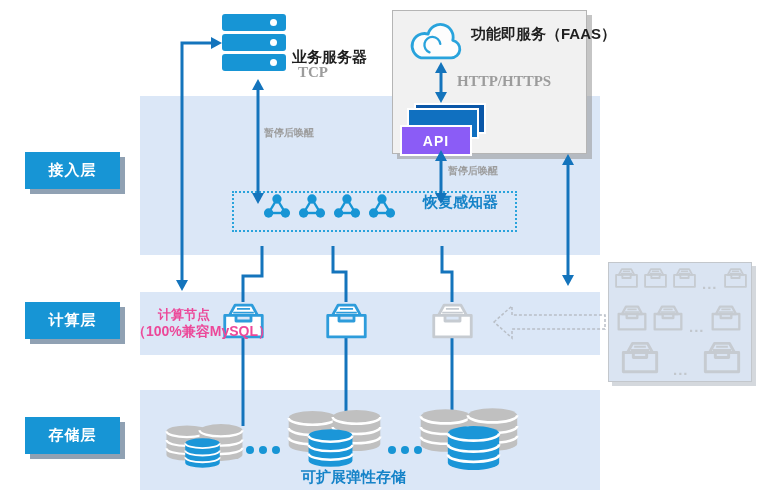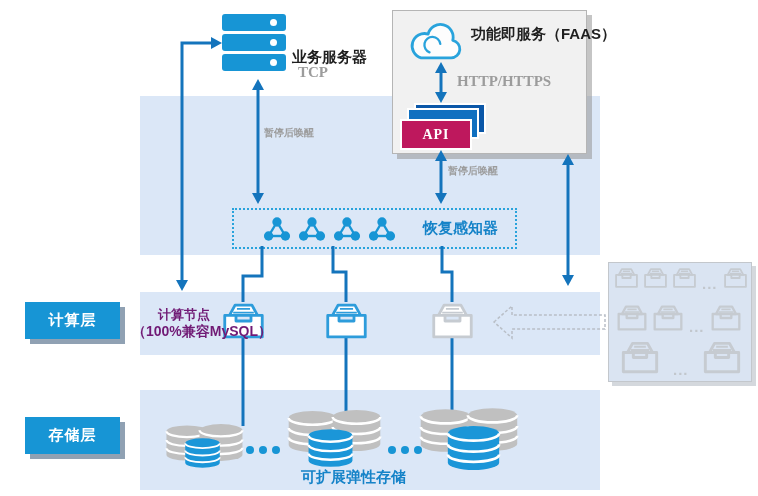--- a/index.html
+++ b/index.html
@@ -20,33 +20,33 @@
   
   .server{position:absolute;left:222px;top:14px;z-index:4;}
   .server .bar{width:64px;height:17px;background:#1795D5;border-radius:3px;margin-bottom:3px;position:relative;}
   .server .dot{position:absolute;right:9px;top:5px;width:7px;height:7px;border-radius:50%;background:#fff;}
   
   .faas-box{position:absolute;left:392px;top:10px;width:193px;height:142px;background:#F1F1F1;
             border:1px solid #B5B5B5;box-shadow:5px 5px 0 rgba(150,150,150,.55);z-index:2;}
   .api-box{position:absolute;width:72px;height:31px;border:2px solid #fff;box-sizing:border-box;}
   .api-back{left:21px;top:92px;background:#0B57A8;}
   .api-mid{left:14px;top:97px;background:#1070C0;}
-  .api-front{left:7px;top:108px;background:#be185d;display:flex;align-items:center;justify-content:center;
-             color:#fff;font-weight:bold;font-size:14px;letter-spacing:1px;font-family:Liberation Serif, serif;}
+  .api-front{left:7px;top:114px;background:#8b5cf6;display:flex;align-items:center;justify-content:center;
+             color:#fff;font-weight:bold;font-size:14px;letter-spacing:1px;}
   
   .lbl{position:absolute;z-index:5;white-space:nowrap;}
   .lbl-dark{font-size:15px;font-weight:bold;color:#1F1F1F;}
   .lbl-proto{font-family:"Liberation Serif","DejaVu Serif",serif;font-size:15px;font-weight:bold;color:#9C9C9C;}
   .lbl-gray{font-size:10px;font-weight:bold;color:#9C9C9C;}
   .lbl-blue{font-size:15px;font-weight:bold;color:#1583C8;}
-  .lbl-navy{font-size:13px;font-weight:bold;color:#701a75;text-align:center;line-height:16px;}
+  .lbl-navy{font-size:13px;font-weight:bold;color:#ec4899;text-align:center;line-height:16px;}
   .lbl-navy .sub{font-size:14px;}
   
-  .sensor-box{position:absolute;left:232px;top:208px;width:285px;height:41px;border:2px dotted #29A3DC;
-              box-sizing:border-box;z-index:2;display:flex;align-items:center;padding-left:29px;gap:7px;}
+  .sensor-box{position:absolute;left:232px;top:191px;width:285px;height:41px;border:2px dotted #29A3DC;
+              box-sizing:border-box;z-index:2;display:flex;align-items:flex-start;padding-left:29px;gap:7px;}
   .sensor-box .cluster{width:28px;height:26px;}
   .sensor-box .sensor-label{font-size:15px;font-weight:bold;color:#1583C8;margin-left:20px;white-space:nowrap;}
   
   .drawer{position:absolute;z-index:4;}
   
   .cyl{position:absolute;z-index:4;}
   .dots{position:absolute;z-index:4;display:flex;gap:5px;}
   .dots i{width:8px;height:8px;border-radius:50%;background:#1795D5;display:block;}
   
   .scale-panel{position:absolute;left:608px;top:262px;width:142px;height:118px;background:#DAE4F2;
@@ -56,20 +56,21 @@
 </style>
 </head>
 <body>
 
 <div class="canvas">
 
   <div class="band access"></div>
   <div class="band compute"></div>
   <div class="band storage"></div>
 
+  <div class="layer-btn" style="top:152px;">接入层</div>
   <div class="layer-btn" style="top:302px;">计算层</div>
   <div class="layer-btn" style="top:417px;">存储层</div>
 
   <svg class="wires" width="758" height="496" viewBox="0 0 758 496">
     <g stroke="#1474BC" stroke-width="3" fill="none">
       <path d="M213,43 H182 V282"></path>
       <path d="M258,88 V195"></path>
       <path d="M441,71 V94"></path>
       <path d="M441,158 V196"></path>
       <path d="M568,162 V278"></path>

